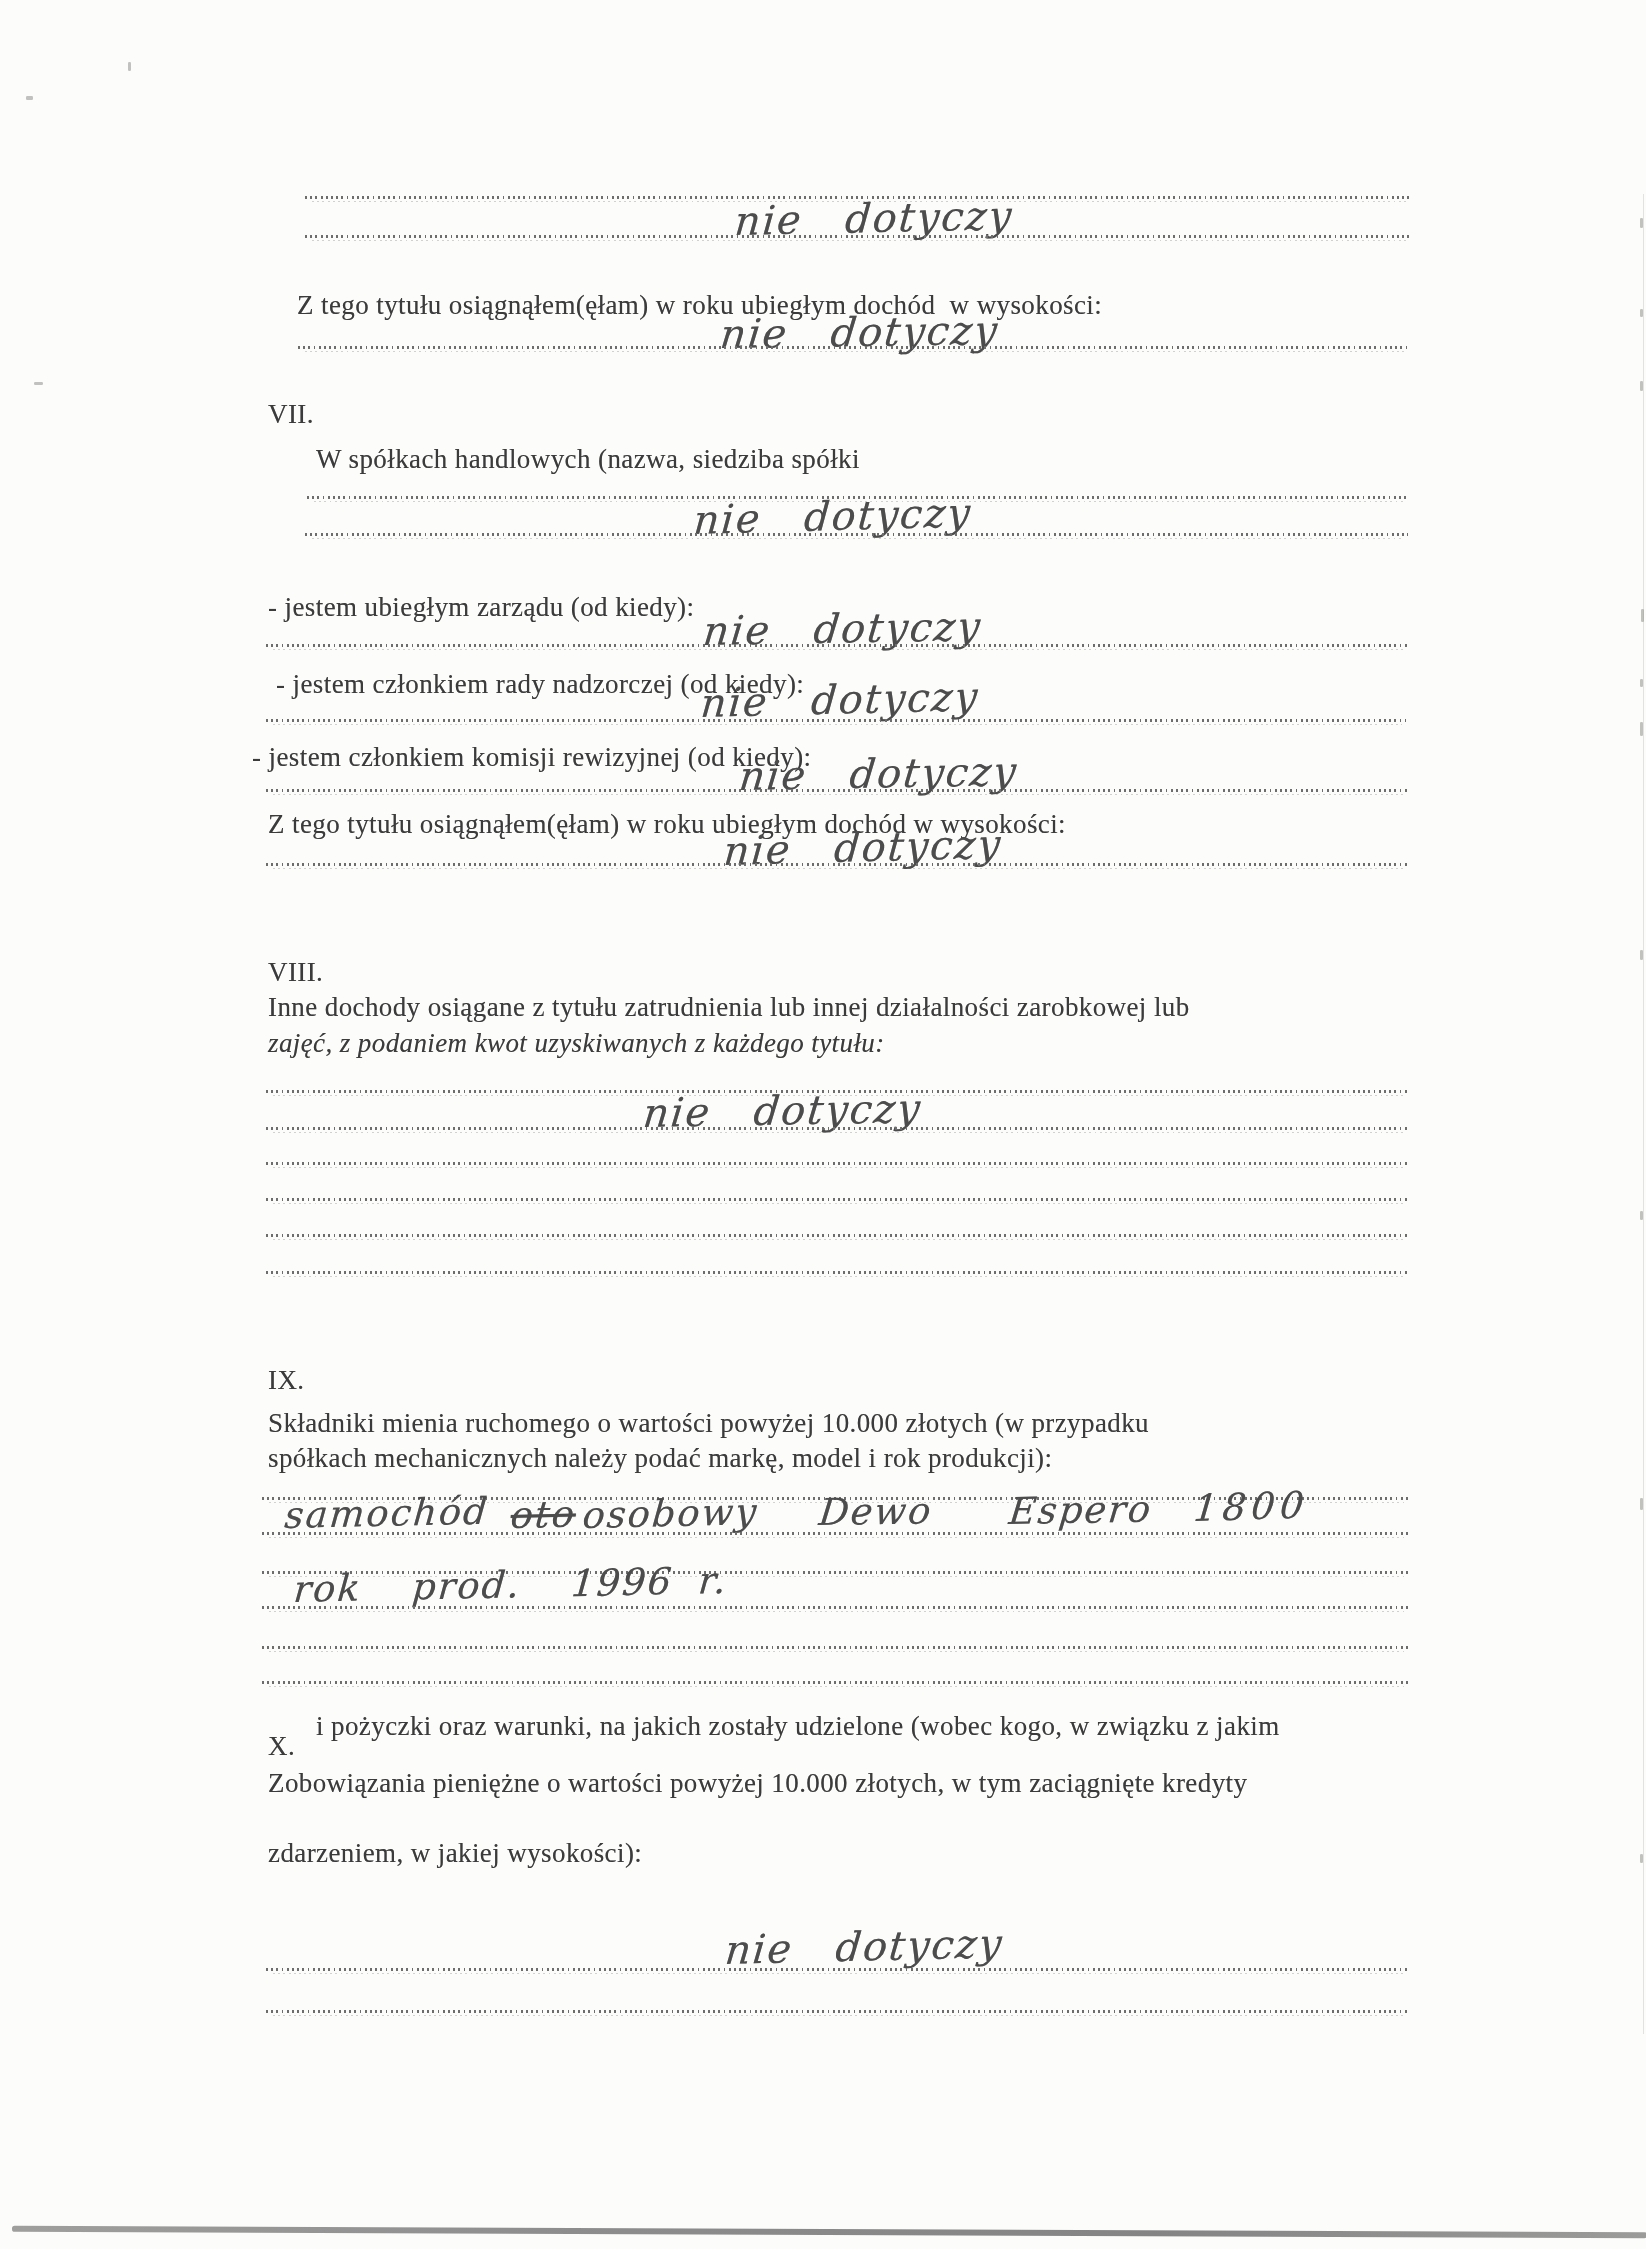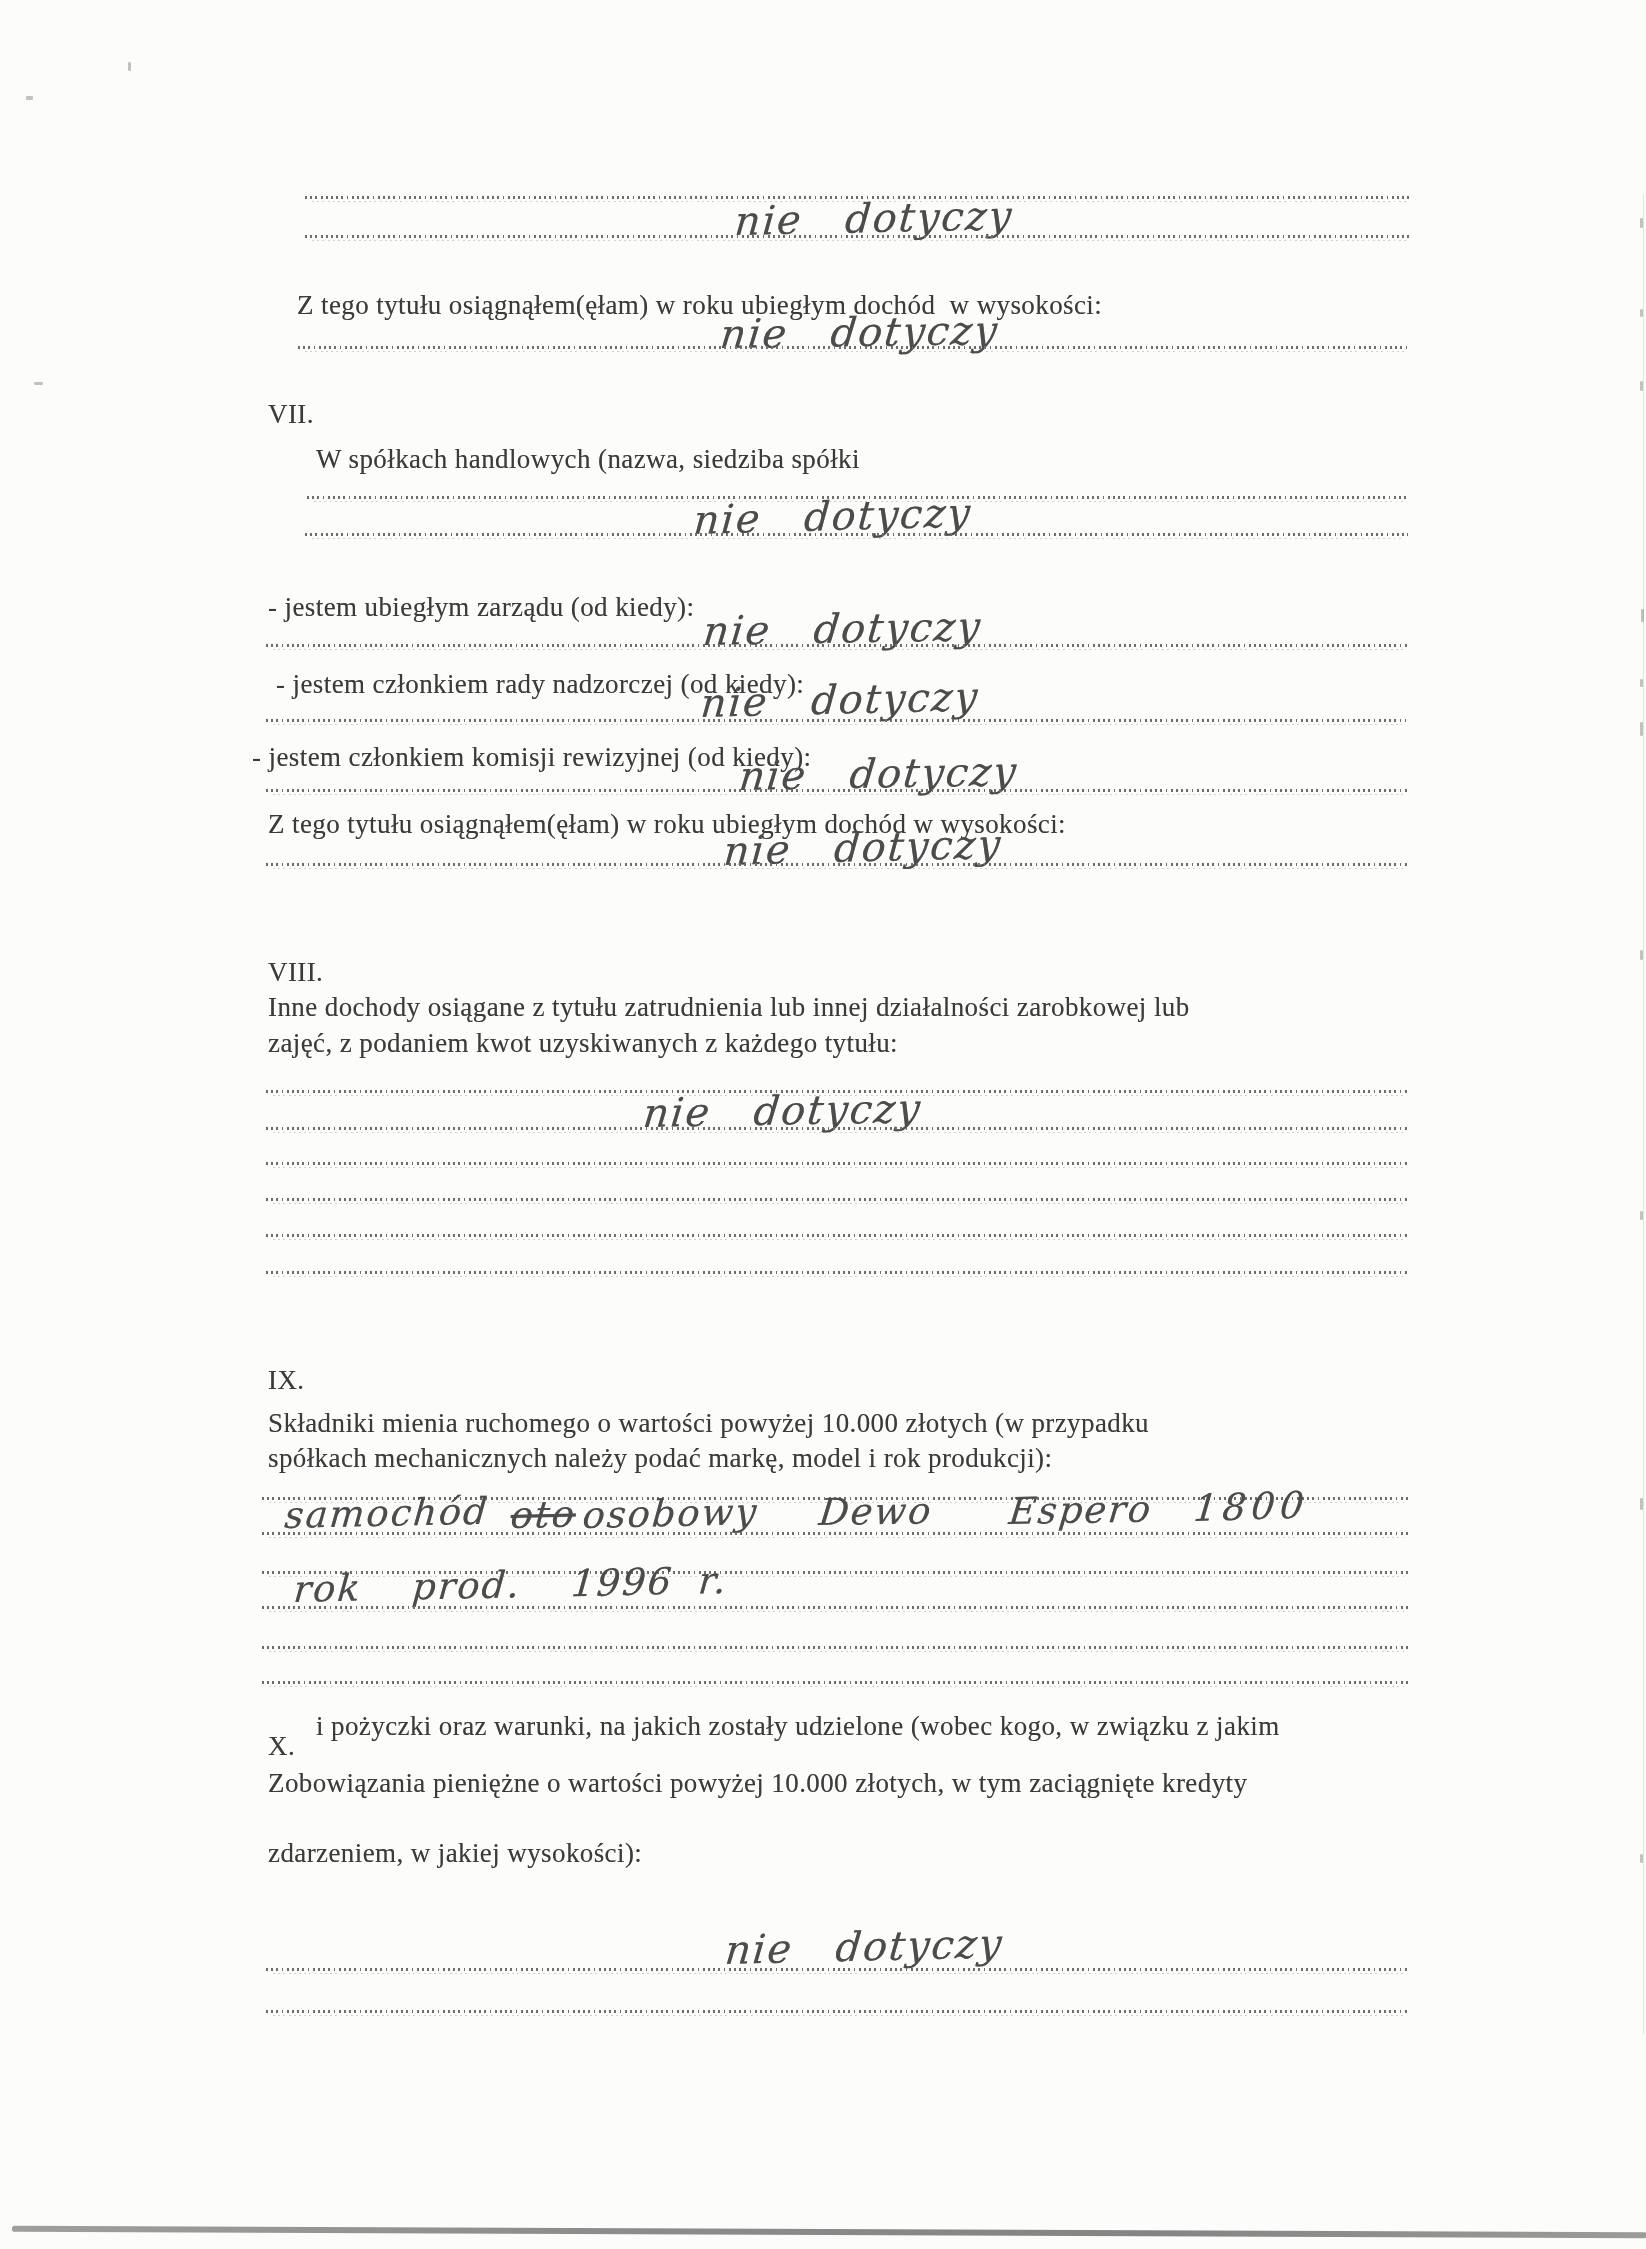--- a/index.html
+++ b/index.html
@@ -100,21 +100,21 @@
   <div class="print" style="left:252px;top:741px;">- jestem członkiem komisji rewizyjnej (od kiedy):</div>
   <div class="hw" style="left:737px;top:753px;transform:rotate(-1deg) skewX(-7deg);">nie dotyczy</div>
   <div class="dotline" style="left:266px;top:789px;width:1143px;"></div>
 
   <div class="print" style="left:268px;top:808px;">Z tego tytułu osiągnąłem(ęłam) w roku ubiegłym dochód w wysokości:</div>
   <div class="hw" style="left:722px;top:828px;transform:rotate(-1.5deg) skewX(-6deg);">nie dotyczy</div>
   <div class="dotline" style="left:266px;top:863px;width:1143px;"></div>
 
   <div class="print" style="left:268px;top:956px;">VIII.</div>
   <div class="print" style="left:268px;top:991px;">Inne dochody osiągane z tytułu zatrudnienia lub innej działalności zarobkowej lub</div>
-  <div class="print" style="left:268px;top:1027px;">zajęć, z podaniem kwot uzyskiwanych z każdego tytułu:</div>
+  <div class="print" style="left:268px;top:1027px;font-style:italic;">zajęć, z podaniem kwot uzyskiwanych z każdego tytułu:</div>
 
   <div class="dotline" style="left:266px;top:1090px;width:1144px;"></div>
   <div class="hw" style="left:641px;top:1090px;transform:rotate(-1deg) skewX(-7deg);">nie dotyczy</div>
   <div class="dotline" style="left:266px;top:1127px;width:1144px;"></div>
   <div class="dotline" style="left:266px;top:1162px;width:1143px;"></div>
   <div class="dotline" style="left:266px;top:1198px;width:1144px;"></div>
   <div class="dotline" style="left:266px;top:1234px;width:1143px;"></div>
   <div class="dotline" style="left:266px;top:1271px;width:1144px;"></div>
 
   <div class="print" style="left:268px;top:1364px;">IX.</div>

